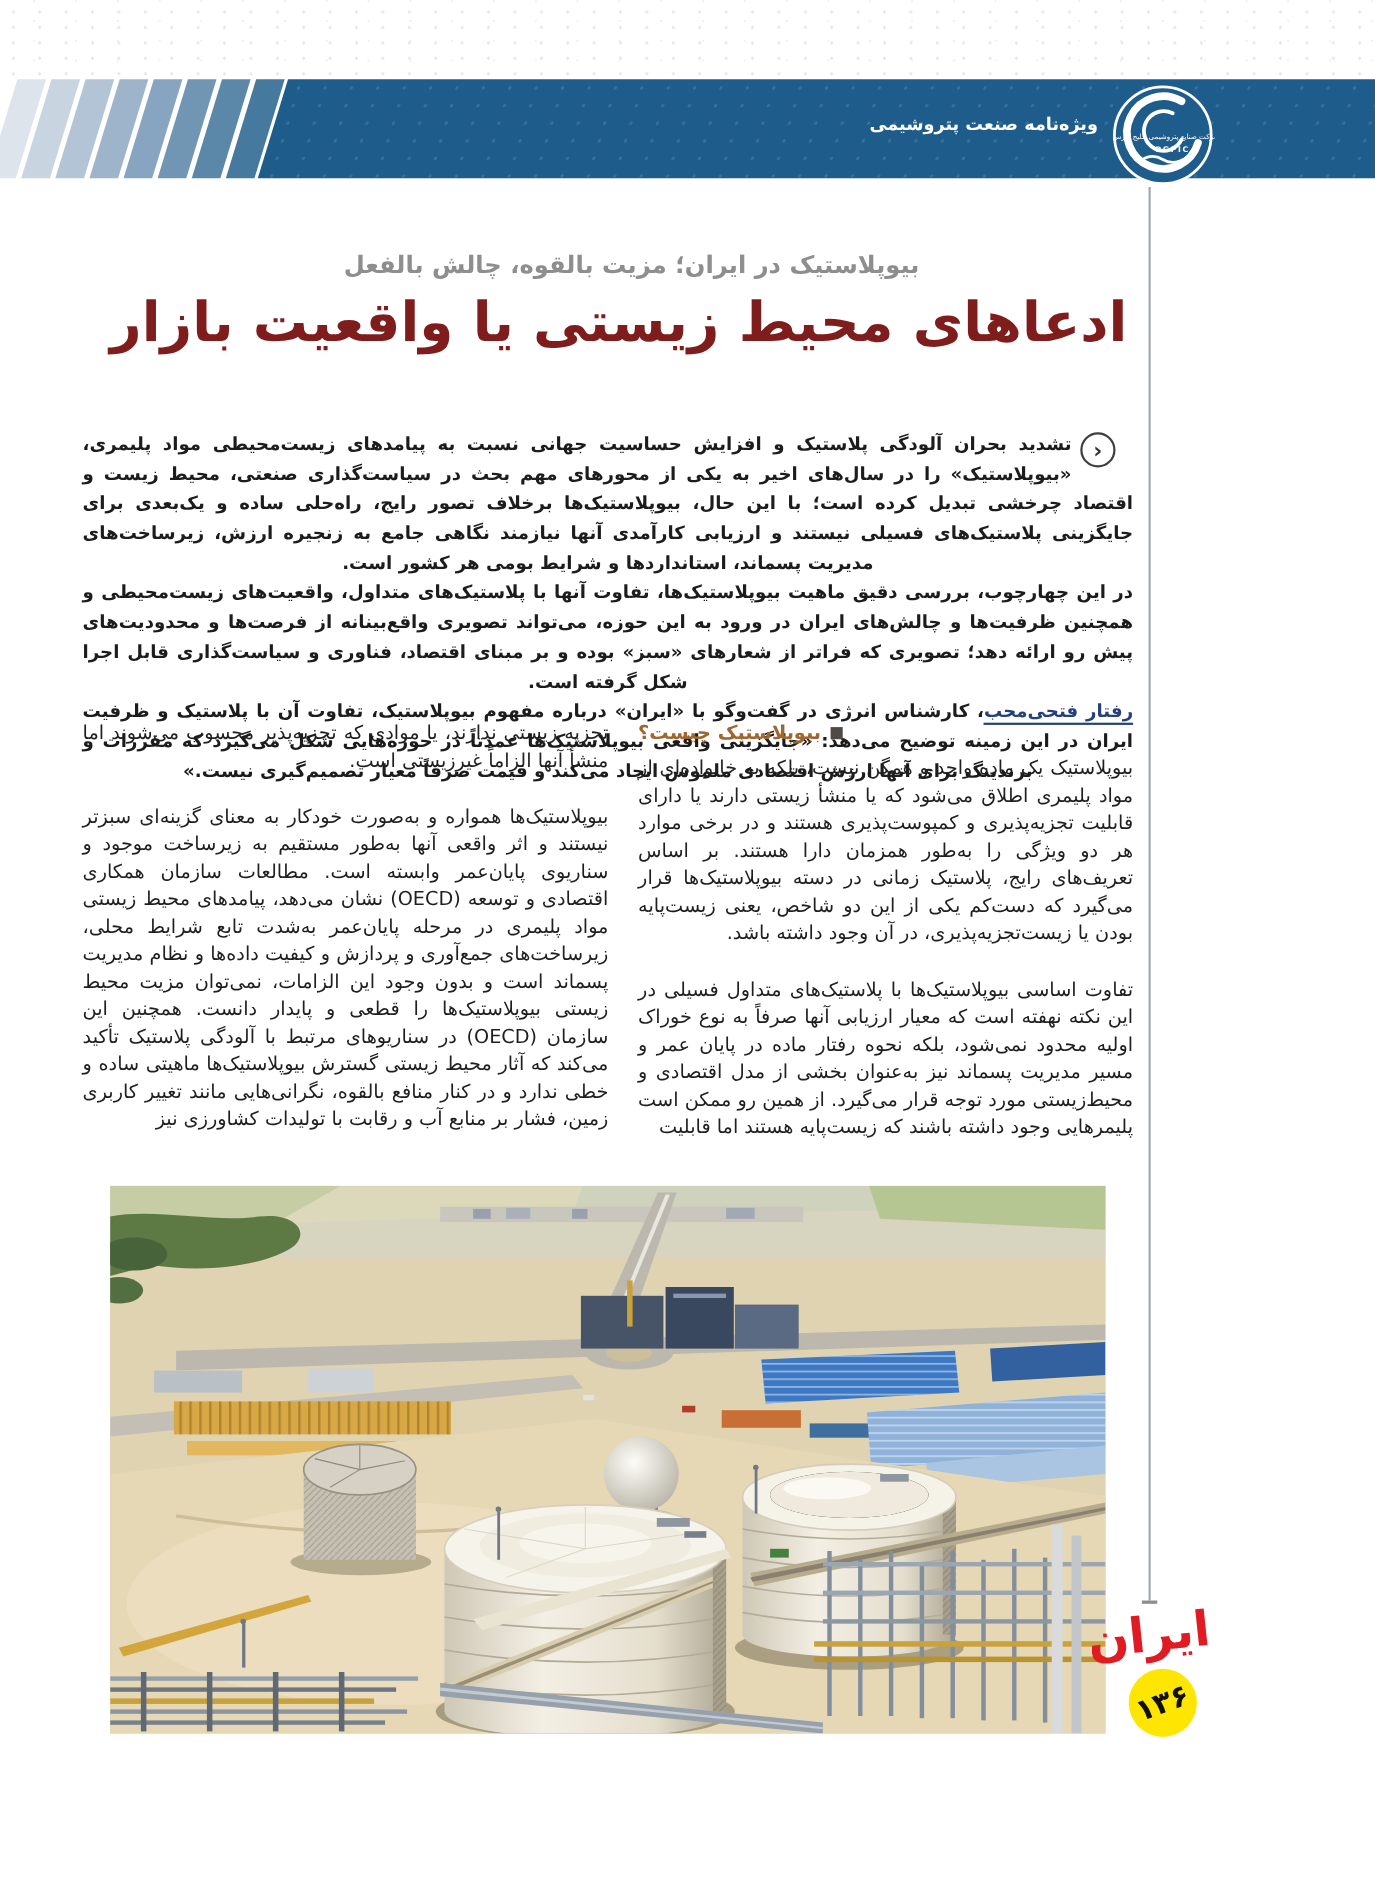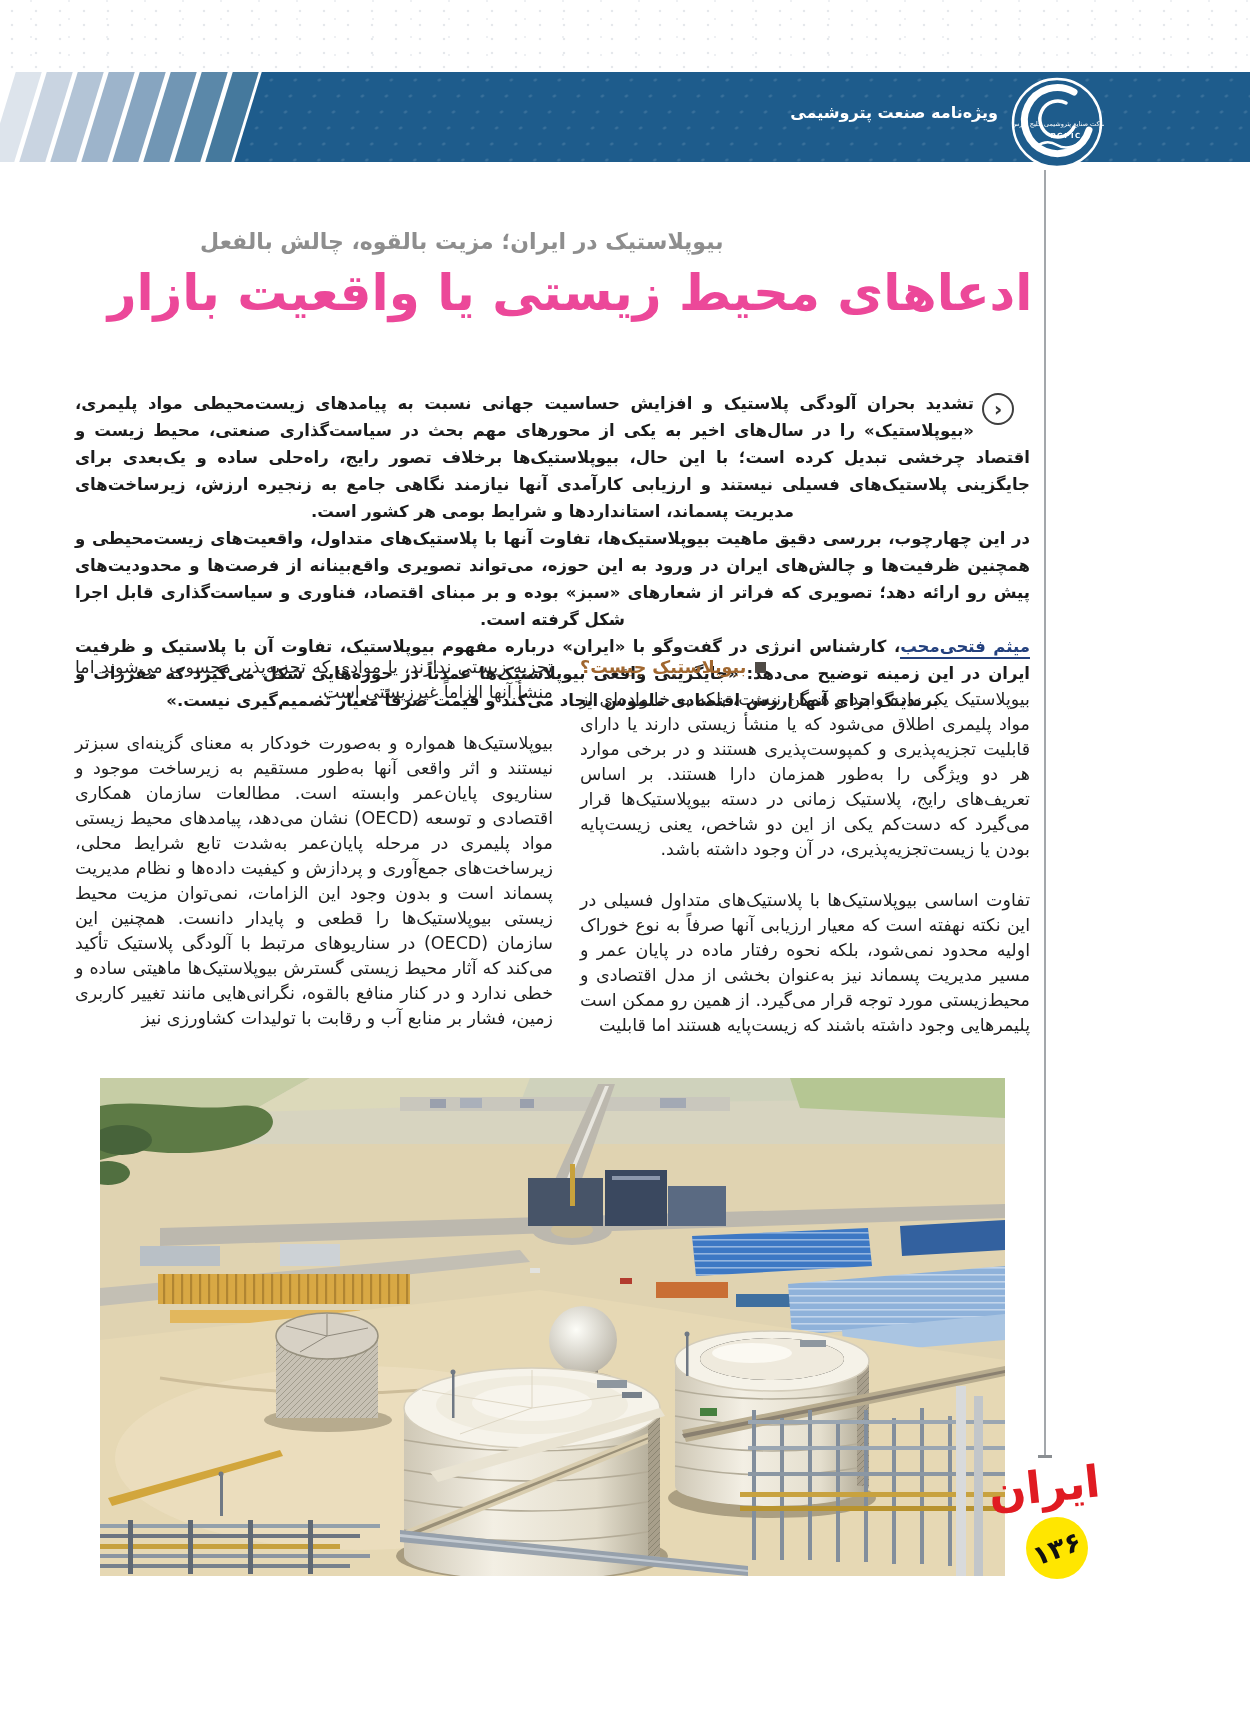--- a/index.html
+++ b/index.html
@@ -38,26 +38,26 @@
   .s7{left:188px;background:#5b88a9;} .s8{left:219px;background:#45799d;}
 
   .header-label {
     position:absolute; top:103px; right:252px; color:#fff;
     font-size:16px; font-weight:bold; letter-spacing:0;
   }
   .logo-wrap { position:absolute; left:1010px; top:76px; width:94px; height:94px; }
 
   
   .kicker {
-    position:absolute; top:229px; left:200px; right:302px; text-align:left;
+    position:absolute; top:229px; left:200px; right:302px; text-align:center;
     font-size:22px; font-weight:bold; color:var(--kicker-gray,#8e8e8e);
   }
   .main-title {
-    position:absolute; top:262px; left:100px; right:210px; text-align:center;
-    font-size:50px; line-height:1.25; font-weight:bold; color:#ec4899;
+    position:absolute; top:262px; left:100px; right:210px; text-align:left;
+    font-size:50px; line-height:1.25; font-weight:bold; color:#7f1d1d;
   }
 
   
   .v-rule {
     position:absolute; left:1044px; top:170px; width:2px; height:1285px;
     background:var(--rule-gray,#a3a7ab);
   }
   .v-rule::after {
     content:""; position:absolute; bottom:-3px; left:-6px; width:14px; height:3px;
     background:#8a8e92;
@@ -155,21 +155,21 @@
 
 <div class="lead">
   <p>
     <span class="lead-icon-float">
         <span class="lead-icon">‹</span>
       </span>
     <span>تشدید بحران آلودگی پلاستیک و افزایش حساسیت جهانی نسبت به پیامدهای زیست‌محیطی مواد پلیمری، «بیوپلاستیک» را در سال‌های اخیر به یکی از محورهای مهم بحث در سیاست‌گذاری صنعتی، محیط زیست و اقتصاد چرخشی تبدیل کرده است؛ با این حال، بیوپلاستیک‌ها برخلاف تصور رایج، راه‌حلی ساده و یک‌بعدی برای جایگزینی پلاستیک‌های فسیلی نیستند و ارزیابی کارآمدی آنها نیازمند نگاهی جامع به زنجیره ارزش، زیرساخت‌های مدیریت پسماند، استانداردها و شرایط بومی هر کشور است.</span>
   </p>
   <p>در این چهارچوب، بررسی دقیق ماهیت بیوپلاستیک‌ها، تفاوت آنها با پلاستیک‌های متداول، واقعیت‌های زیست‌محیطی و همچنین ظرفیت‌ها و چالش‌های ایران در ورود به این حوزه، می‌تواند تصویری واقع‌بینانه از فرصت‌ها و محدودیت‌های پیش رو ارائه دهد؛ تصویری که فراتر از شعارهای «سبز» بوده و بر مبنای اقتصاد، فناوری و سیاست‌گذاری قابل اجرا شکل گرفته است.</p>
   <p>
-    <span class="author-name">میثم فتحی‌محب</span><span>، کارشناس انرژی در گفت‌وگو با «ایران» درباره مفهوم بیوپلاستیک، تفاوت آن با پلاستیک و ظرفیت ایران در این زمینه توضیح می‌دهد: «جایگزینی واقعی بیوپلاستیک‌ها عمدتاً در حوزه‌هایی شکل می‌گیرد که مقررات و برندینگ برای آنها ارزش اقتصادی ملموس ایجاد می‌کند و قیمت صرفاً معیار تصمیم‌گیری نیست.»</span>
+    <span class="author-name">رفتار فتحی‌محب</span><span>، کارشناس انرژی در گفت‌وگو با «ایران» درباره مفهوم بیوپلاستیک، تفاوت آن با پلاستیک و ظرفیت ایران در این زمینه توضیح می‌دهد: «جایگزینی واقعی بیوپلاستیک‌ها عمدتاً در حوزه‌هایی شکل می‌گیرد که مقررات و برندینگ برای آنها ارزش اقتصادی ملموس ایجاد می‌کند و قیمت صرفاً معیار تصمیم‌گیری نیست.»</span>
   </p>
 </div>
 
 <div class="col col-right">
   <div class="sec-heading">
     <span class="sq"></span><span>بیوپلاستیک چیست؟</span>
   </div>
   <p class="body">بیوپلاستیک یک ماده واحد و همگن نیست، بلکه به خانواده‌ای از مواد پلیمری اطلاق می‌شود که یا منشأ زیستی دارند یا دارای قابلیت تجزیه‌پذیری و کمپوست‌پذیری هستند و در برخی موارد هر دو ویژگی را به‌طور همزمان دارا هستند. بر اساس تعریف‌های رایج، پلاستیک زمانی در دسته بیوپلاستیک‌ها قرار می‌گیرد که دست‌کم یکی از این دو شاخص، یعنی زیست‌پایه بودن یا زیست‌تجزیه‌پذیری، در آن وجود داشته باشد.</p>
   <p class="body">تفاوت اساسی بیوپلاستیک‌ها با پلاستیک‌های متداول فسیلی در این نکته نهفته است که معیار ارزیابی آنها صرفاً به نوع خوراک اولیه محدود نمی‌شود، بلکه نحوه رفتار ماده در پایان عمر و مسیر مدیریت پسماند نیز به‌عنوان بخشی از مدل اقتصادی و محیط‌زیستی مورد توجه قرار می‌گیرد. از همین رو ممکن است پلیمرهایی وجود داشته باشند که زیست‌پایه هستند اما قابلیت</p>
 </div>

